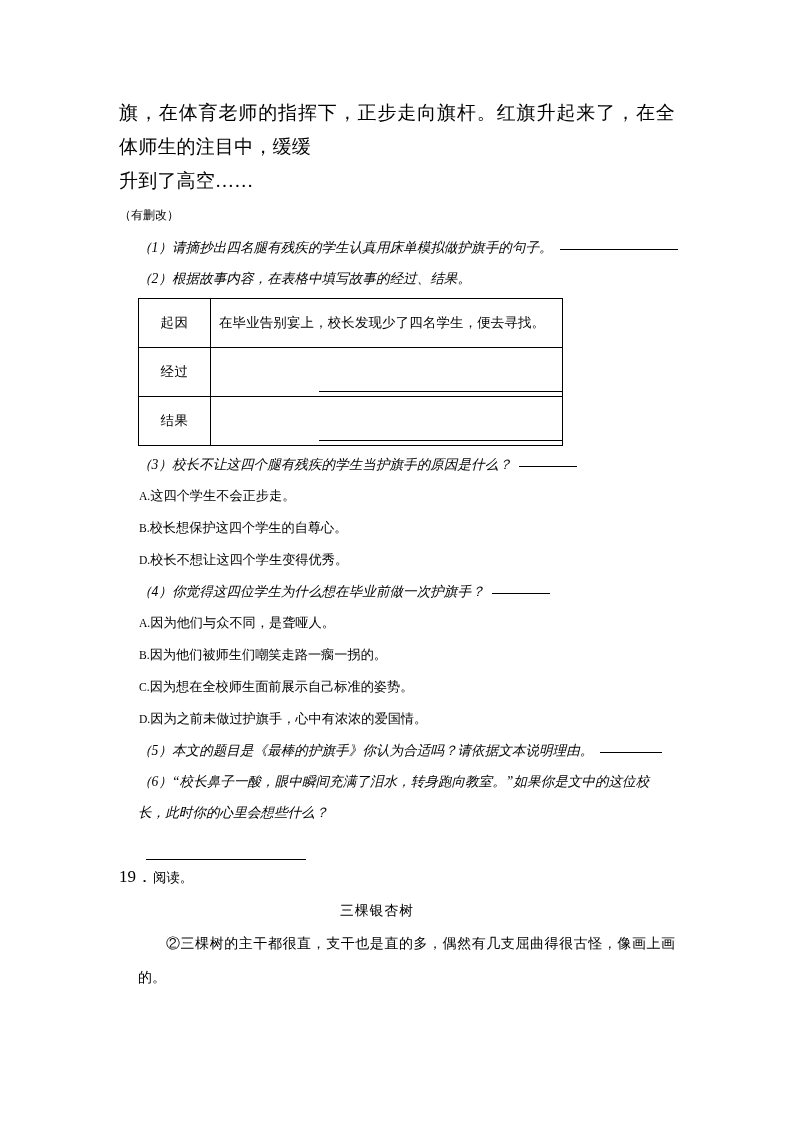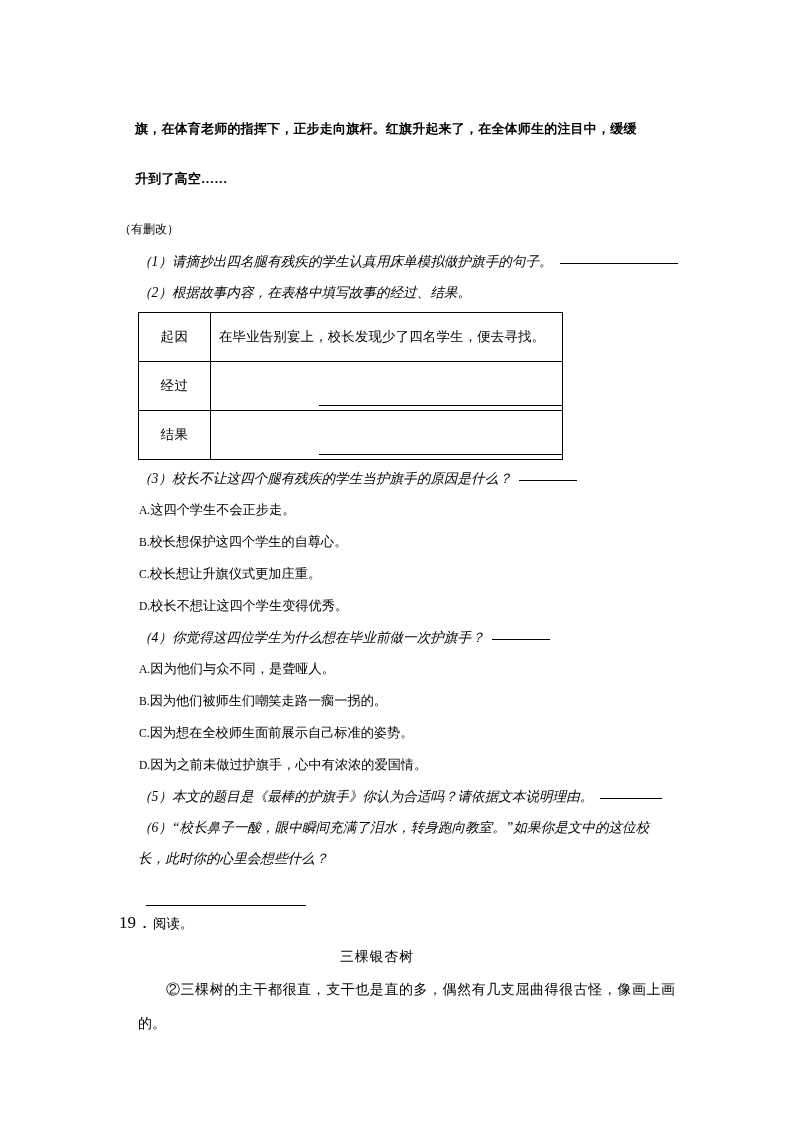--- a/index.html
+++ b/index.html
@@ -26,27 +26,26 @@
   }
   .content {
     position: absolute;
     left: 119px;
     top: 96px;
     width: 556px;
   }
 
   
   .para {
-    font-size: 13px;
+    font-size: 19px;
     line-height: 34px;
     text-align: justify;
     text-justify: inter-ideograph;
-    margin: 16px;
+    margin: 0;
     letter-spacing: 0.2px;
-    font-weight: bold;
   }
 
   .source-line {
     font-size: 12px;
     line-height: 34px;
     margin: 0;
     text-align: left;
     padding-right: 22px;
   }
 
@@ -200,23 +199,20 @@
     <p class="q-line">
       <span>（3）校长不让这四个腿有残疾的学生当护旗手的原因是什么？</span><span class="blank blank-short"></span>
     </p>
     <p class="opt-line">
       <span class="opt-letter">A.</span><span>这四个学生不会正步走。</span>
     </p>
     <p class="opt-line">
       <span class="opt-letter">B.</span><span>校长想保护这四个学生的自尊心。</span>
     </p>
     <p class="opt-line">
-      <span class="opt-letter">C.</span><span>校长想让升旗仪式更加庄重。</span>
-    </p>
-    <p class="opt-line">
       <span class="opt-letter">D.</span><span>校长不想让这四个学生变得优秀。</span>
     </p>
 
     <p class="q-line">
       <span>（4）你觉得这四位学生为什么想在毕业前做一次护旗手？</span><span class="blank blank-short"></span>
     </p>
     <p class="opt-line">
       <span class="opt-letter">A.</span><span>因为他们与众不同，是聋哑人。</span>
     </p>
     <p class="opt-line">

